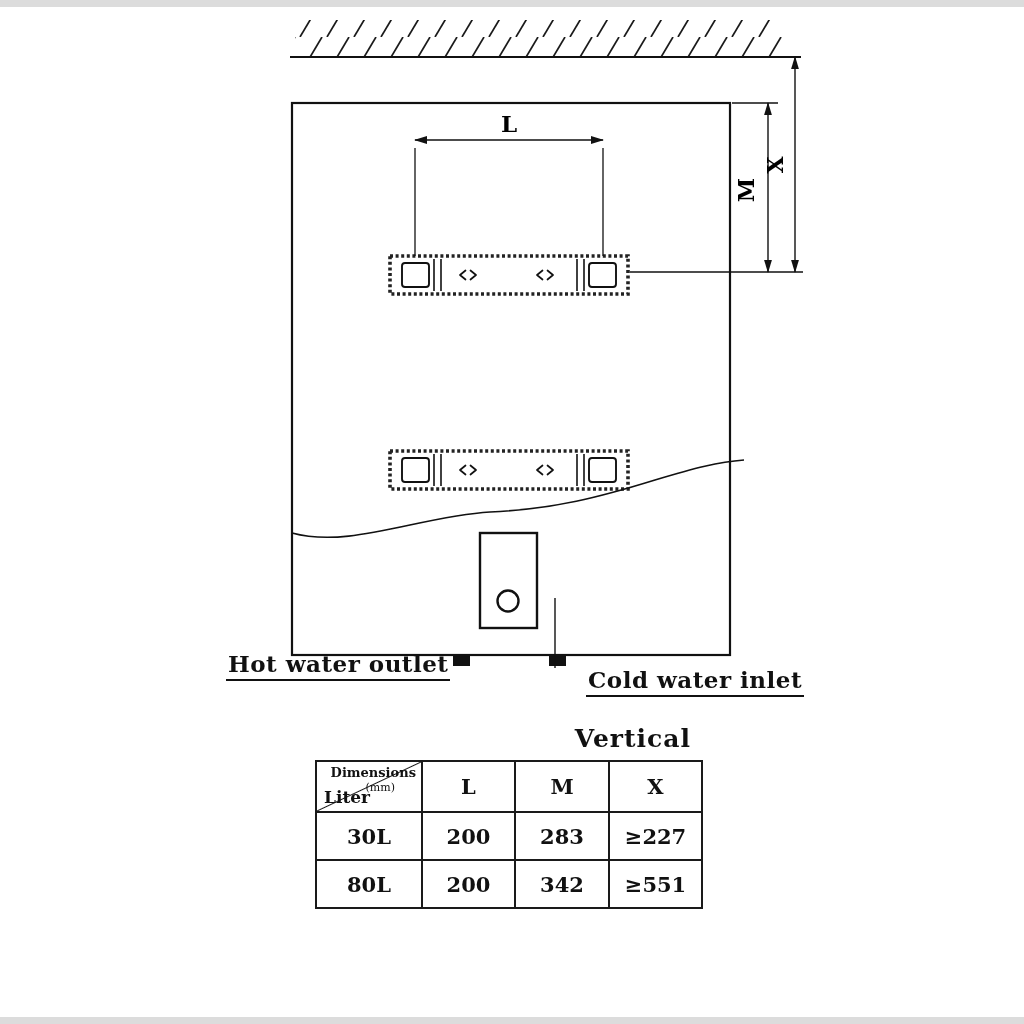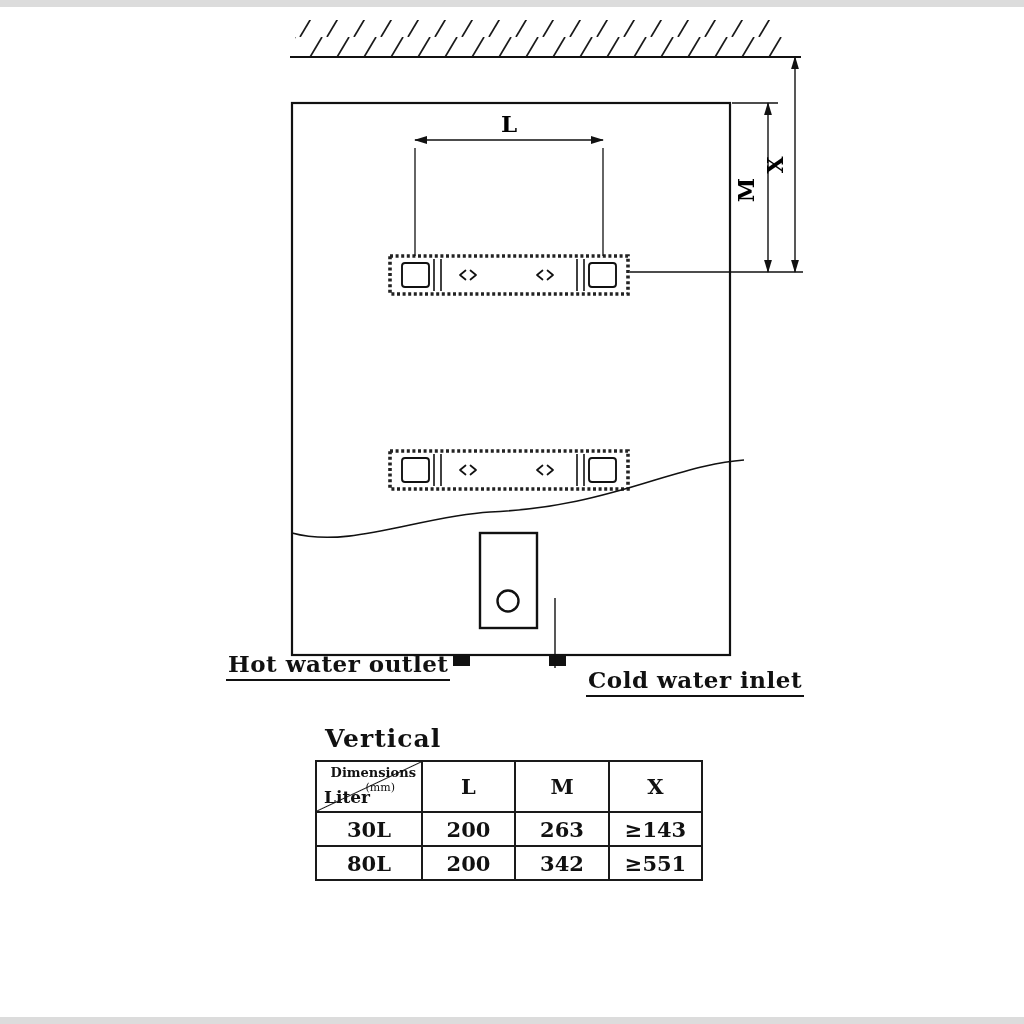--- a/index.html
+++ b/index.html
@@ -20,37 +20,37 @@
     letter-spacing:0.5px;
     border-bottom:2px solid #111;
     padding:0 2px 2px 2px;
     white-space:nowrap;
   }
   #hot-label { left:226px; top:650px; }
   #cold-label { left:586px; top:666px; }
 
   #table-title {
     position:absolute;
-    left:325px; top:724px; width:386px;
-    text-align:left;
+    left:305px; top:724px; width:386px;
+    text-align:right;
     font-size:25px;
     font-weight:bold;
     letter-spacing:1px;
   }
 
   #spec-table {
     position:absolute; left:315px; top:760px; width:386px;
     border-collapse:collapse; table-layout:fixed;
     background:#fff;
   }
   #spec-table td {
     border:2px solid #1a1a1a;
     text-align:center; vertical-align:middle;
     font-size:21px; font-weight:bold;
-    height:34px;
+    height:48px;
   }
   #spec-table tr.header-row td { height:51px; }
   td.corner-cell {
     position:relative;
     background-image:linear-gradient(to bottom right,
       transparent calc(50% - 1px), #1a1a1a calc(50%), transparent calc(50% + 1px));
     margin-top:40px;
   }
   .corner-top   { position:absolute; top:3px;  right:5px;  font-size:13px; font-weight:bold; }
   .corner-unit  { position:absolute; top:19px; right:26px; font-size:11px; font-weight:normal; }
@@ -139,22 +139,22 @@
         <span class="corner-unit">(mm)</span>
         <span class="corner-bottom">Liter</span>
       </td>
       <td>L</td>
       <td>M</td>
       <td>X</td>
     </tr>
     <tr>
       <td>30L</td>
       <td>200</td>
-      <td>263</td>
-      <td>≥143</td>
+      <td>283</td>
+      <td>≥227</td>
     </tr>
     <tr>
       <td>80L</td>
       <td>200</td>
       <td>342</td>
       <td>≥551</td>
     </tr>
   </tbody>
     </table>
 

